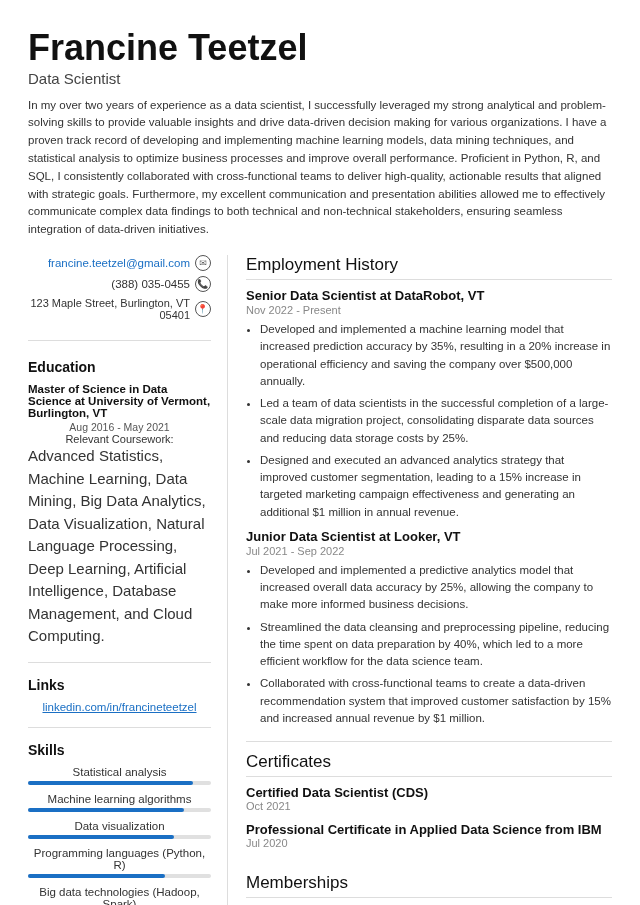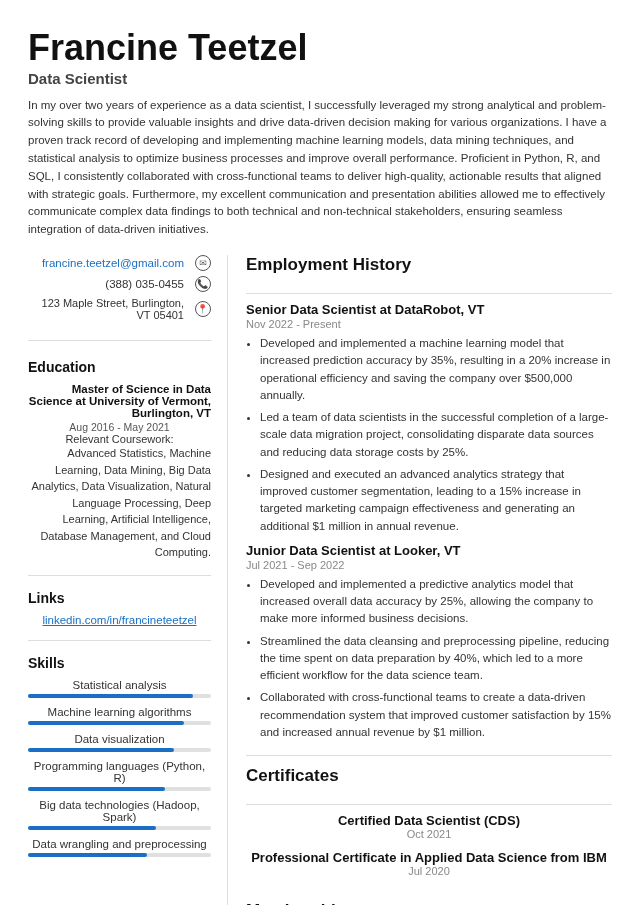--- a/index.html
+++ b/index.html
@@ -23,21 +23,20 @@
       font-size: 36px;
       font-weight: bold;
       color: #111;
       line-height: 1.1;
     }
     .header-title {
       font-size: 15px;
       color: #444;
       margin-top: 2px;
       margin-bottom: 10px;
-      font-weight: bold;
     }
     .summary {
       font-size: 11.5px;
       color: #333;
       line-height: 1.55;
       margin-bottom: 16px;
     }
     .columns {
       display: flex;
       gap: 0;
@@ -58,21 +57,21 @@
       border-bottom: 1px solid #ddd;
       padding-bottom: 14px;
     }
     .contact-item {
       display: flex;
       align-items: center;
       justify-content: flex-end;
       font-size: 11.5px;
       color: #1a6fc4;
       margin-bottom: 5px;
-      gap: 11px;
+      gap: 5px;
     }
     .contact-item .contact-text {
       color: #1a6fc4;
       text-align: right;
     }
     .contact-item .contact-icon {
       width: 16px;
       height: 16px;
       border: 1.5px solid #555;
       border-radius: 50%;
@@ -98,38 +97,38 @@
       margin-top: 14px;
     }
     .education-block {
       border-bottom: 1px solid #ddd;
       padding-bottom: 14px;
       margin-bottom: 8px;
     }
     .edu-degree {
       font-size: 11.5px;
       font-weight: bold;
-      text-align: right;
+      text-align: left;
       color: #111;
       margin-bottom: 2px;
     }
     .edu-date {
       font-size: 10.5px;
       color: #555;
       text-align: center;
     }
     .edu-coursework-label {
       font-size: 11px;
       color: #333;
       text-align: center;
     }
     .edu-coursework {
-      font-size: 11px;
-      color: #333;
-      text-align: right;
+      font-size: 15px;
+      color: #333;
+      text-align: left;
       line-height: 1.5;
     }
     .links-block {
       border-bottom: 1px solid #ddd;
       padding-bottom: 14px;
       margin-bottom: 8px;
     }
     .link-item {
       font-size: 11.5px;
       color: #1a6fc4;
@@ -155,25 +154,25 @@
       width: 100%;
     }
     .skill-bar-fill {
       height: 4px;
       background: #1a6fc4;
       border-radius: 2px;
     }
     
     .section-title-right {
       font-size: 17px;
-      font-weight: bold;
+      font-weight: normal;
       color: #111;
       margin-bottom: 8px;
       border-bottom: 1px solid #ddd;
-      padding-bottom: 18px;
+      padding-bottom: 4px;
     }
     .job-title {
       font-size: 13px;
       font-weight: bold;
       color: #111;
       margin-top: 8px;
       margin-bottom: 1px;
     }
     .job-date {
       font-size: 11px;
@@ -185,21 +184,20 @@
       margin-bottom: 8px;
     }
     .job-bullets li {
       font-size: 11.5px;
       color: #333;
       line-height: 1.5;
       margin-bottom: 5px;
     }
     .cert-block {
       margin-bottom: 10px;
-      text-align: center;
     }
     .cert-name {
       font-size: 13px;
       font-weight: bold;
       color: #111;
     }
     .cert-date {
       font-size: 11px;
       color: #888;
       margin-bottom: 3px;

